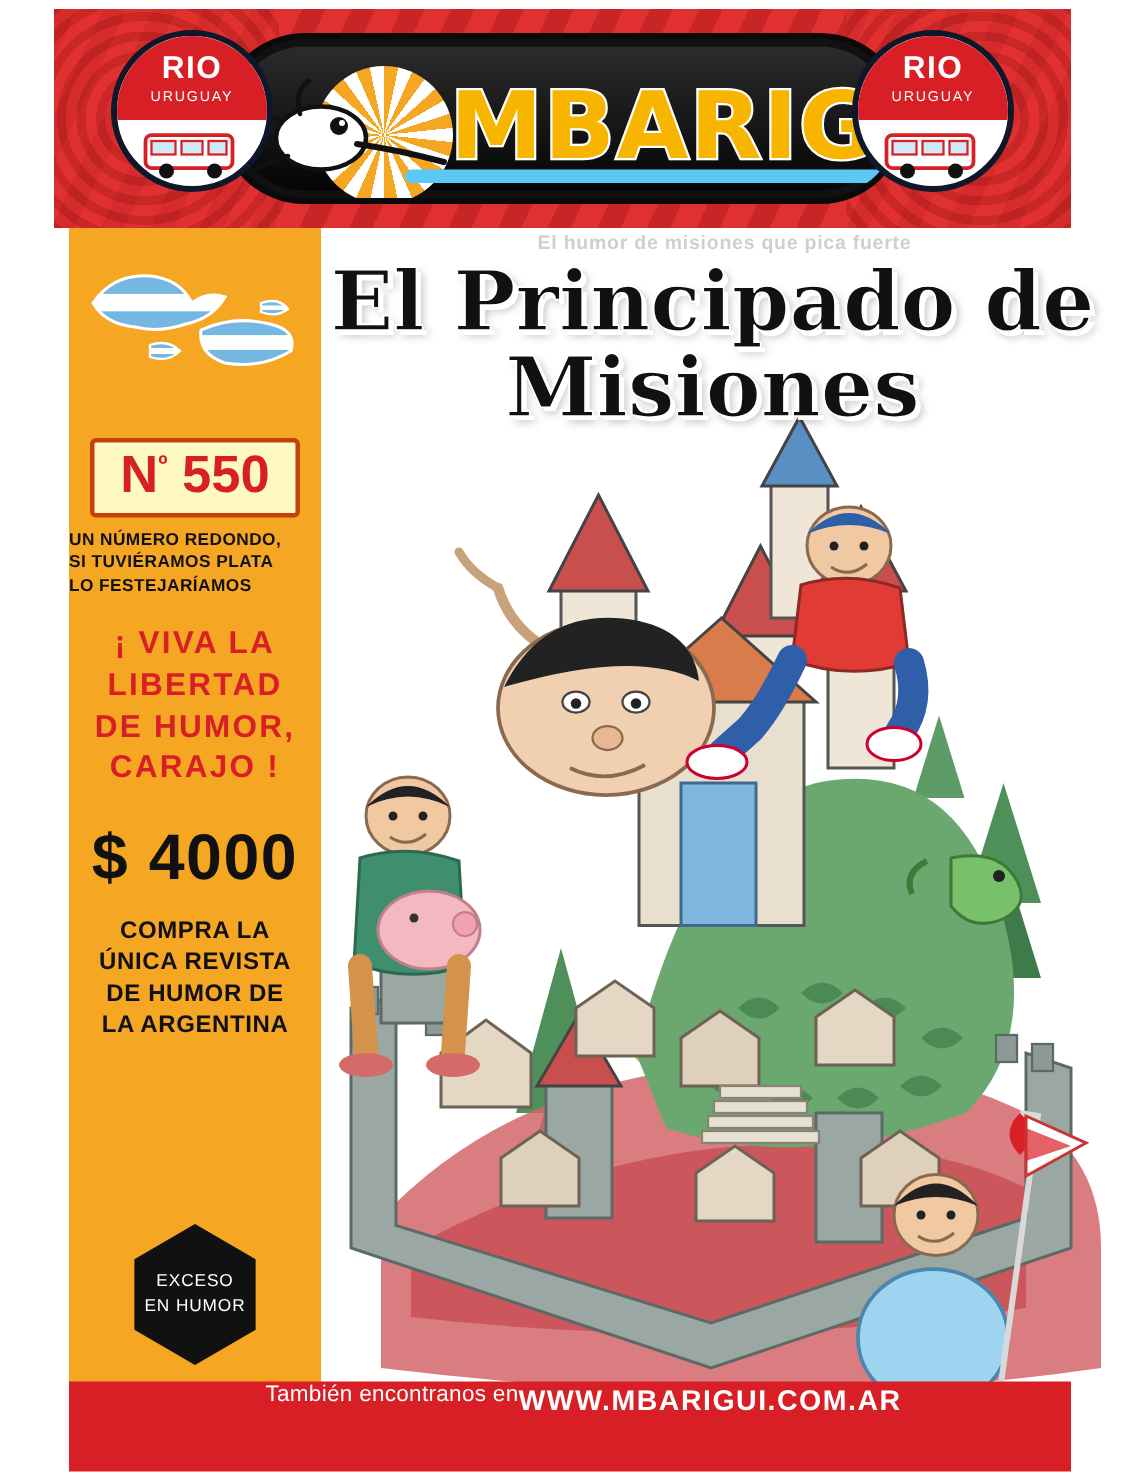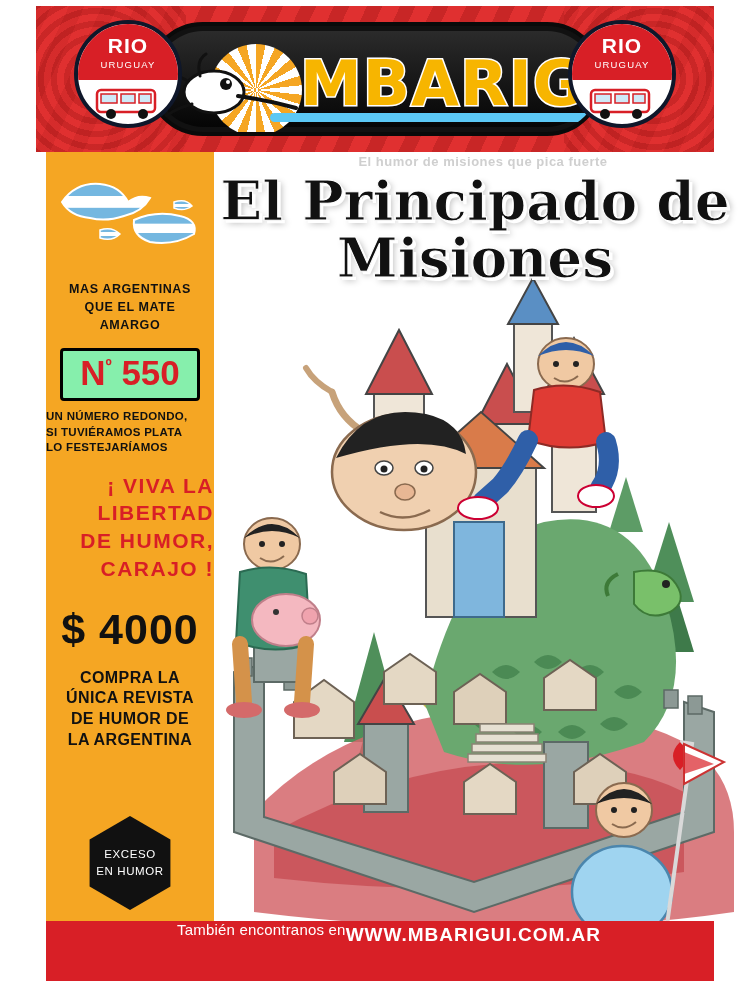--- a/index.html
+++ b/index.html
@@ -180,22 +180,22 @@
     margin-top: 2px;
     text-align: center;
     font-weight: bold;
     font-size: 12.5px;
     line-height: 1.45;
     letter-spacing: .6px;
     color: #111;
   }
   .issue-box {
     margin: 14px 14px 0 14px;
-    background: #86efac;
-    border: 3px solid #000000;
+    background: #fef9c3;
+    border: 3px solid #c2410c;
     border-radius: 4px;
     padding: 4px 0 6px 0;
     text-align: center;
   }
   .issue-num {
     color: #d81f26;
     font-weight: bold;
     font-size: 35px;
     line-height: 1.05;
     letter-spacing: 0px;
@@ -205,21 +205,21 @@
     margin-top: 8px;
     text-align: left;
     font-weight: bold;
     font-size: 11.5px;
     line-height: 1.35;
     letter-spacing: .3px;
     color: #111;
   }
   .slogan {
     margin-top: 16px;
-    text-align: right;
+    text-align: center;
     color: #d81f26;
     font-weight: bold;
     font-size: 21px;
     line-height: 1.32;
     letter-spacing: 1.5px;
   }
   .price {
     margin-top: 22px;
     text-align: center;
     font-weight: bold;
@@ -509,25 +509,20 @@
             <stop offset="100%" stop-color="#74b7e0"></stop>
           </linearGradient>
         </defs>
         <path d="M16 44 Q30 24 54 26 Q74 28 82 44 Q92 36 104 40 Q96 54 78 58 Q60 64 44 60 Q24 58 16 44 Z" fill="url(#argflag)" stroke="#ffffff" stroke-width="2"></path>
         <path d="M88 62 Q110 52 134 58 Q152 62 148 76 Q128 88 104 84 Q86 78 88 62 Z" fill="url(#argflag)" stroke="#ffffff" stroke-width="2"></path>
         <path d="M54 72 Q66 68 74 76 Q66 84 54 80 Z" fill="url(#argflag)" stroke="#ffffff" stroke-width="1.5"></path>
         <path d="M128 44 Q140 40 146 48 Q138 54 128 50 Z" fill="url(#argflag)" stroke="#ffffff" stroke-width="1.5"></path>
       </svg>
     </div>
 
-    <div class="tagline">
-      <span style="white-space: pre-line;">MAS ARGENTINAS
-QUE EL MATE
-AMARGO</span>
-    </div>
 
     <div class="issue-box">
       <div class="issue-num">
         <span>N</span><sup>º</sup>
         <span>550</span>
       </div>
     </div>
 
     <div class="issue-sub">
       <span style="white-space: pre-line;">UN NÚMERO REDONDO,

